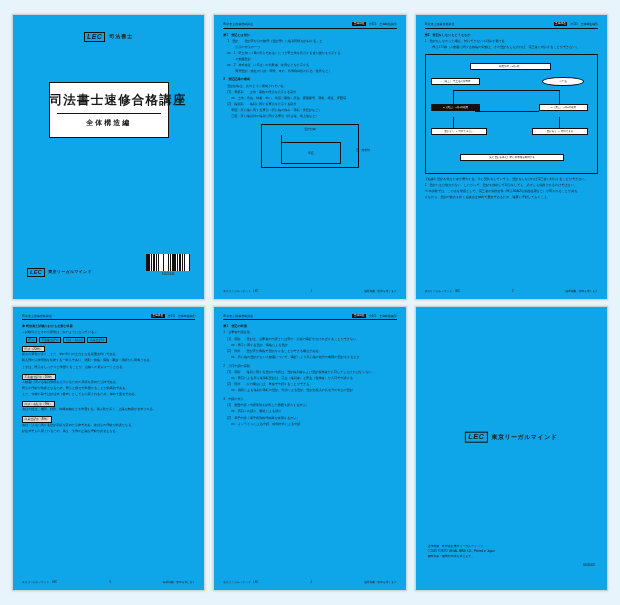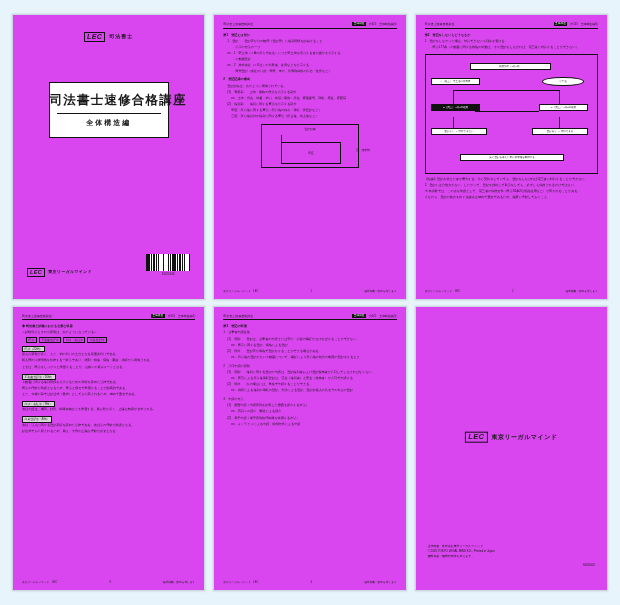--- a/index.html
+++ b/index.html
@@ -12,21 +12,21 @@
   .sheet-grid{
     position:absolute;inset:0;
     display:grid;
     grid-template-columns:repeat(3,1fr);
     grid-template-rows:repeat(2,1fr);
     column-gap:8px;row-gap:6px;
     padding:14px 12px;
     box-sizing:border-box;
   }
   .page{
-    background:#d946ef;
+    background:#0ea5e9;
     border:1px solid #c9d6de;
     box-shadow:0 0 2px rgba(0,0,0,.18);
     position:relative;
     overflow:hidden;
     box-sizing:border-box;
     padding:7px 9px 8px 9px;
     font-size:3.1px;
     line-height:1.45;
     color:#1a1a1a;
   }

